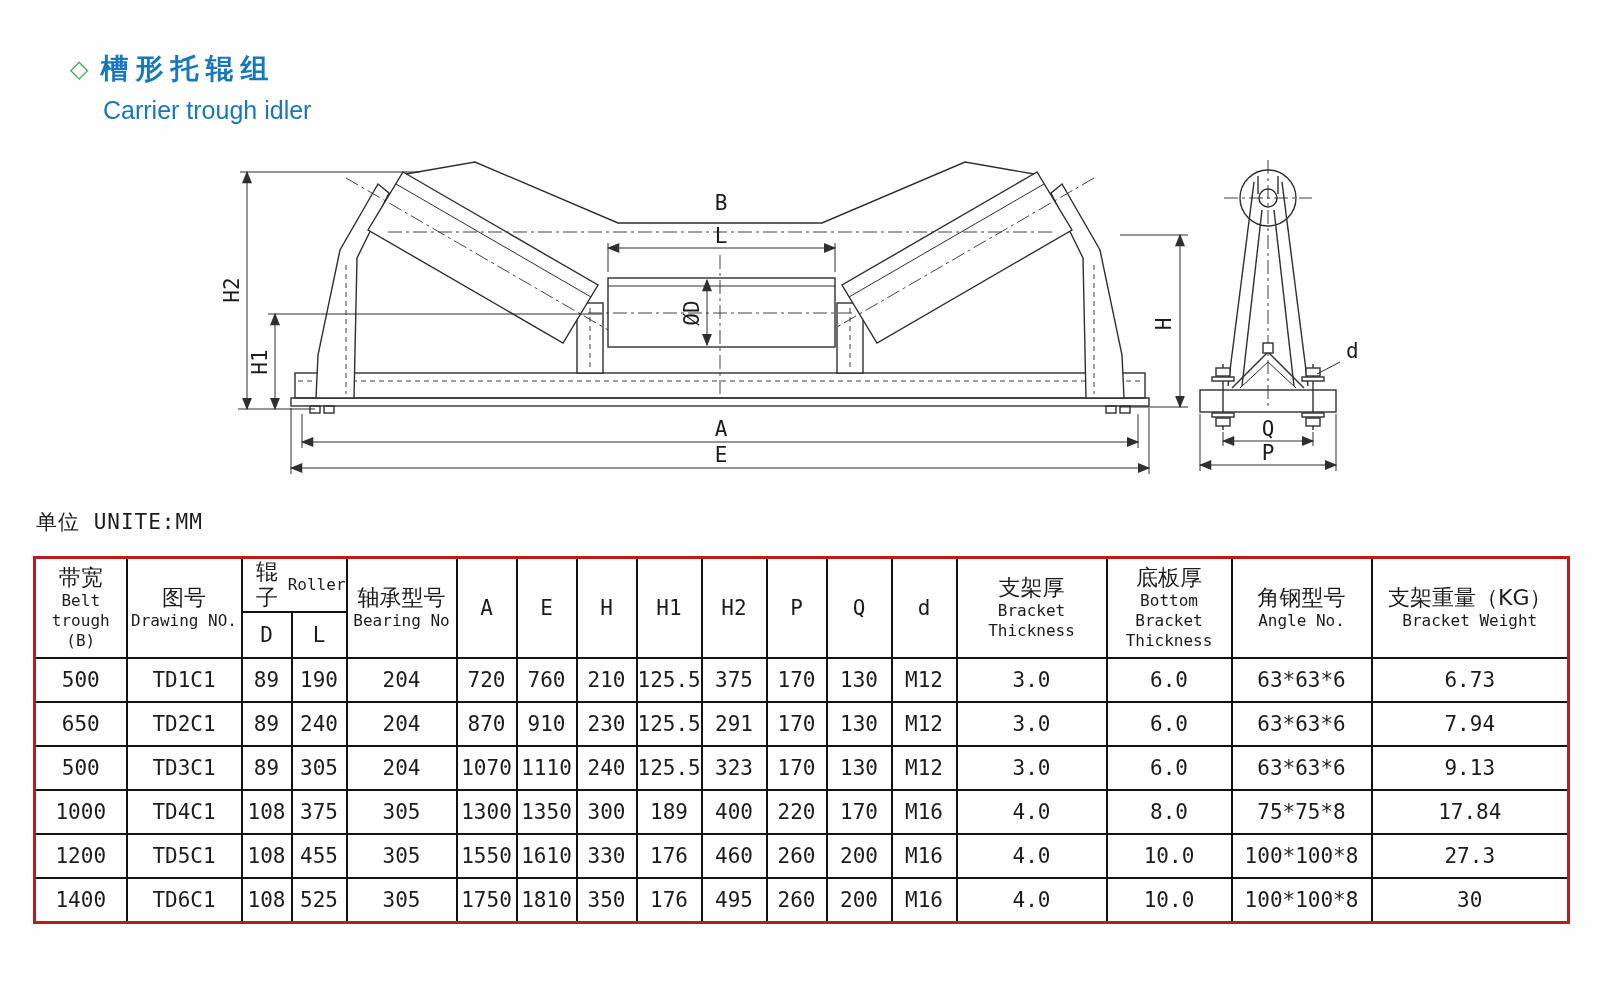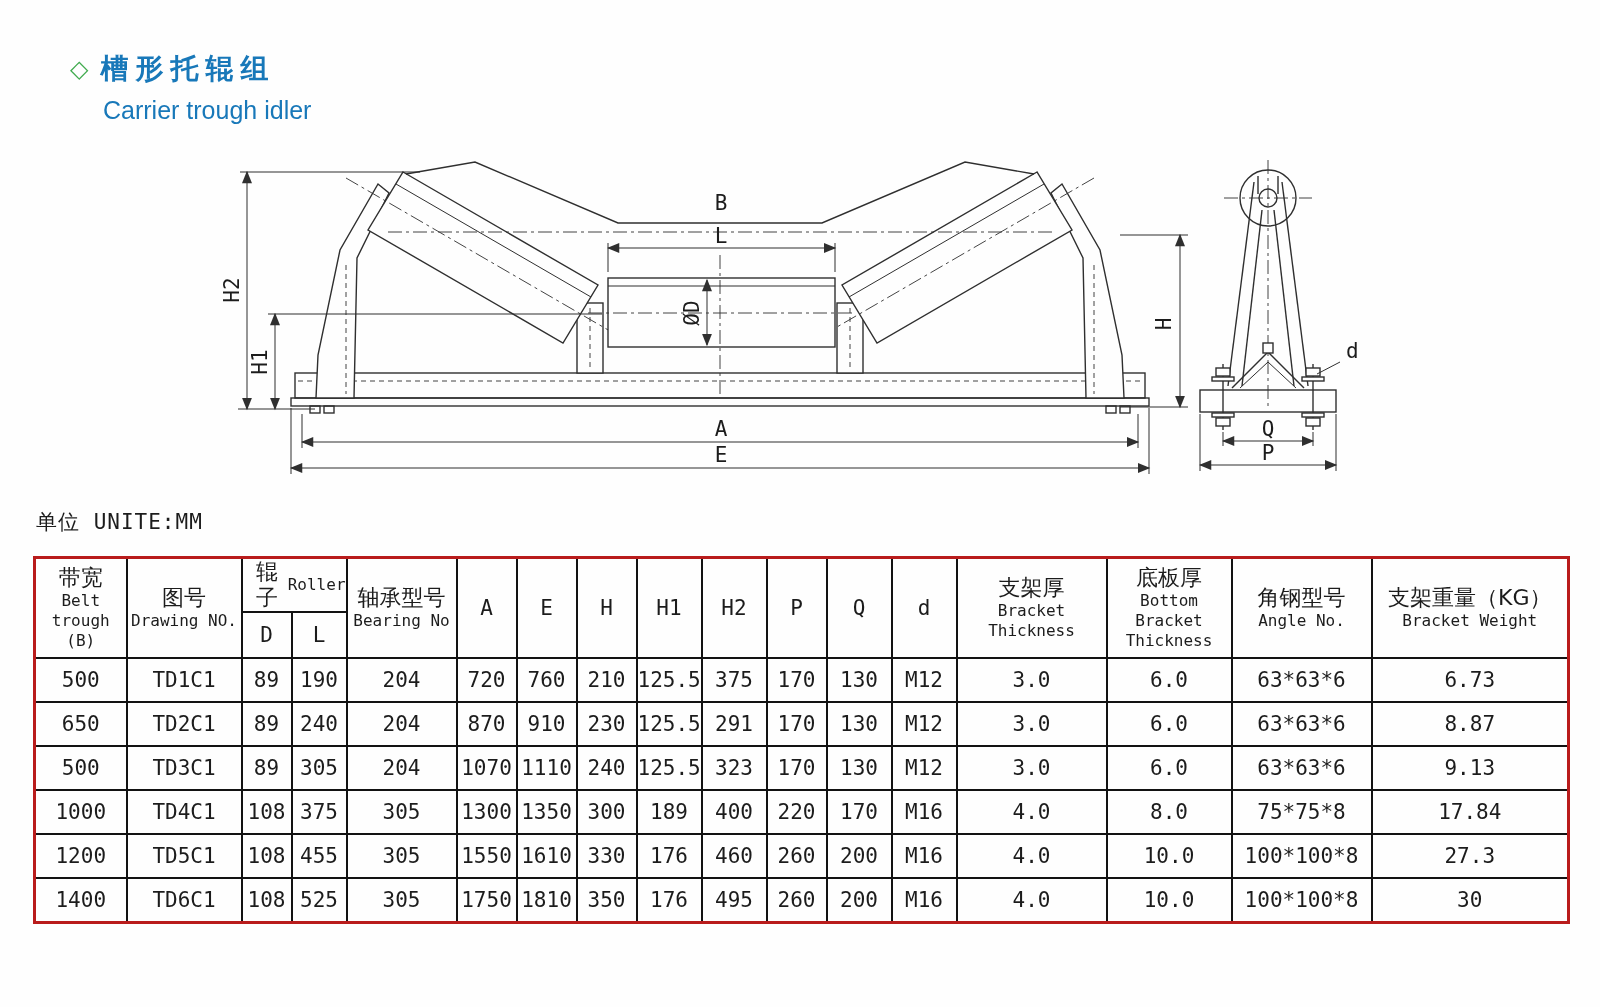--- a/index.html
+++ b/index.html
@@ -325,21 +325,21 @@
           <td>910</td>
           <td>230</td>
           <td>125.5</td>
           <td>291</td>
           <td>170</td>
           <td>130</td>
           <td>M12</td>
           <td>3.0</td>
           <td>6.0</td>
           <td>63*63*6</td>
-          <td>8.87</td>
+          <td>7.94</td>
         </tr>
         <tr>
           <td>500</td>
           <td>TD3C1</td>
           <td>89</td>
           <td>305</td>
           <td>204</td>
           <td>1070</td>
           <td>1110</td>
           <td>240</td>

